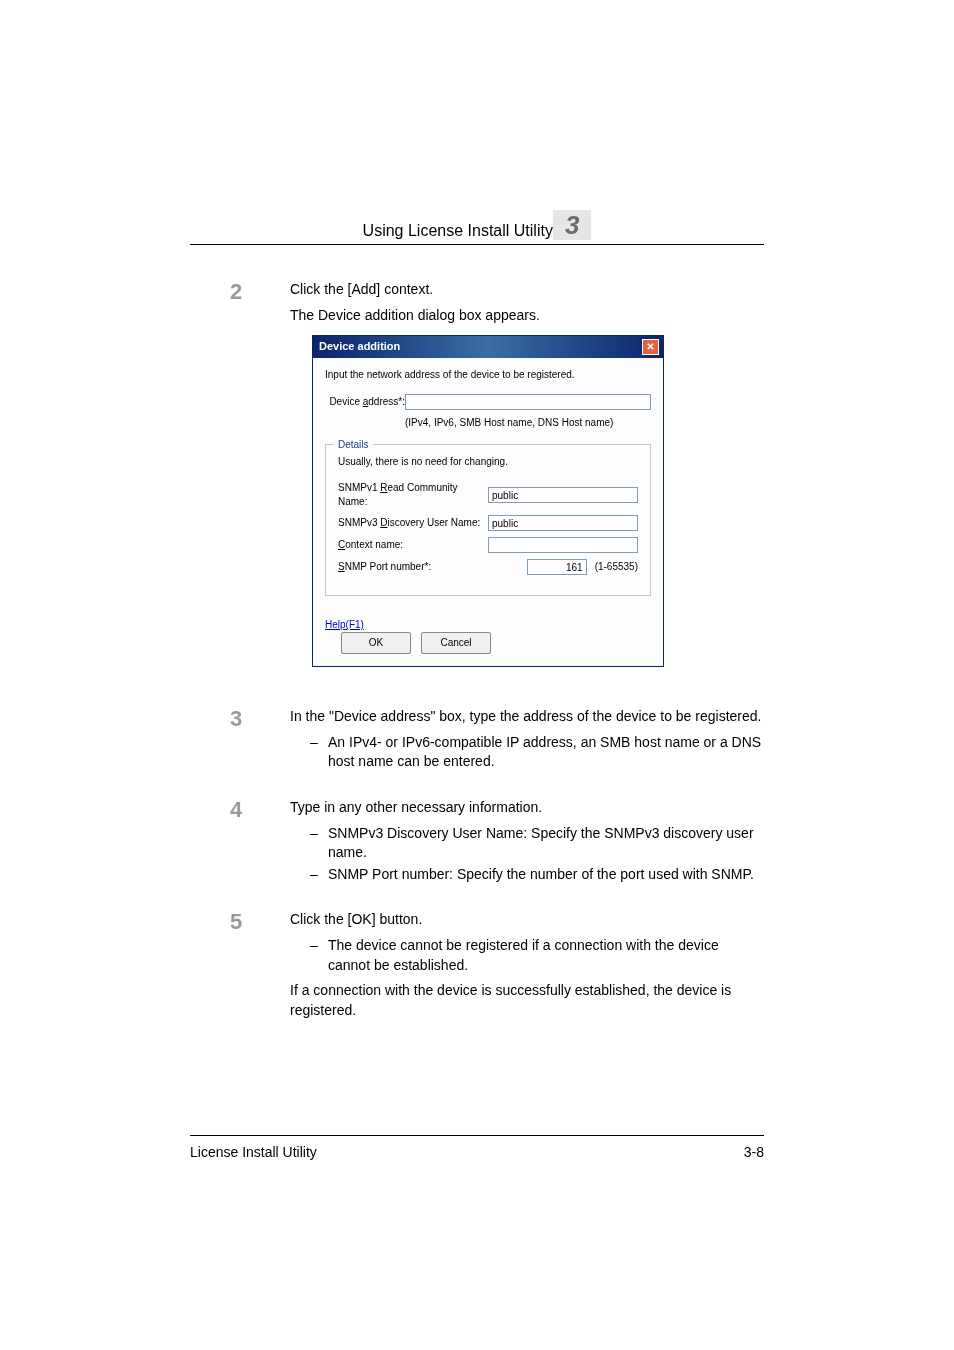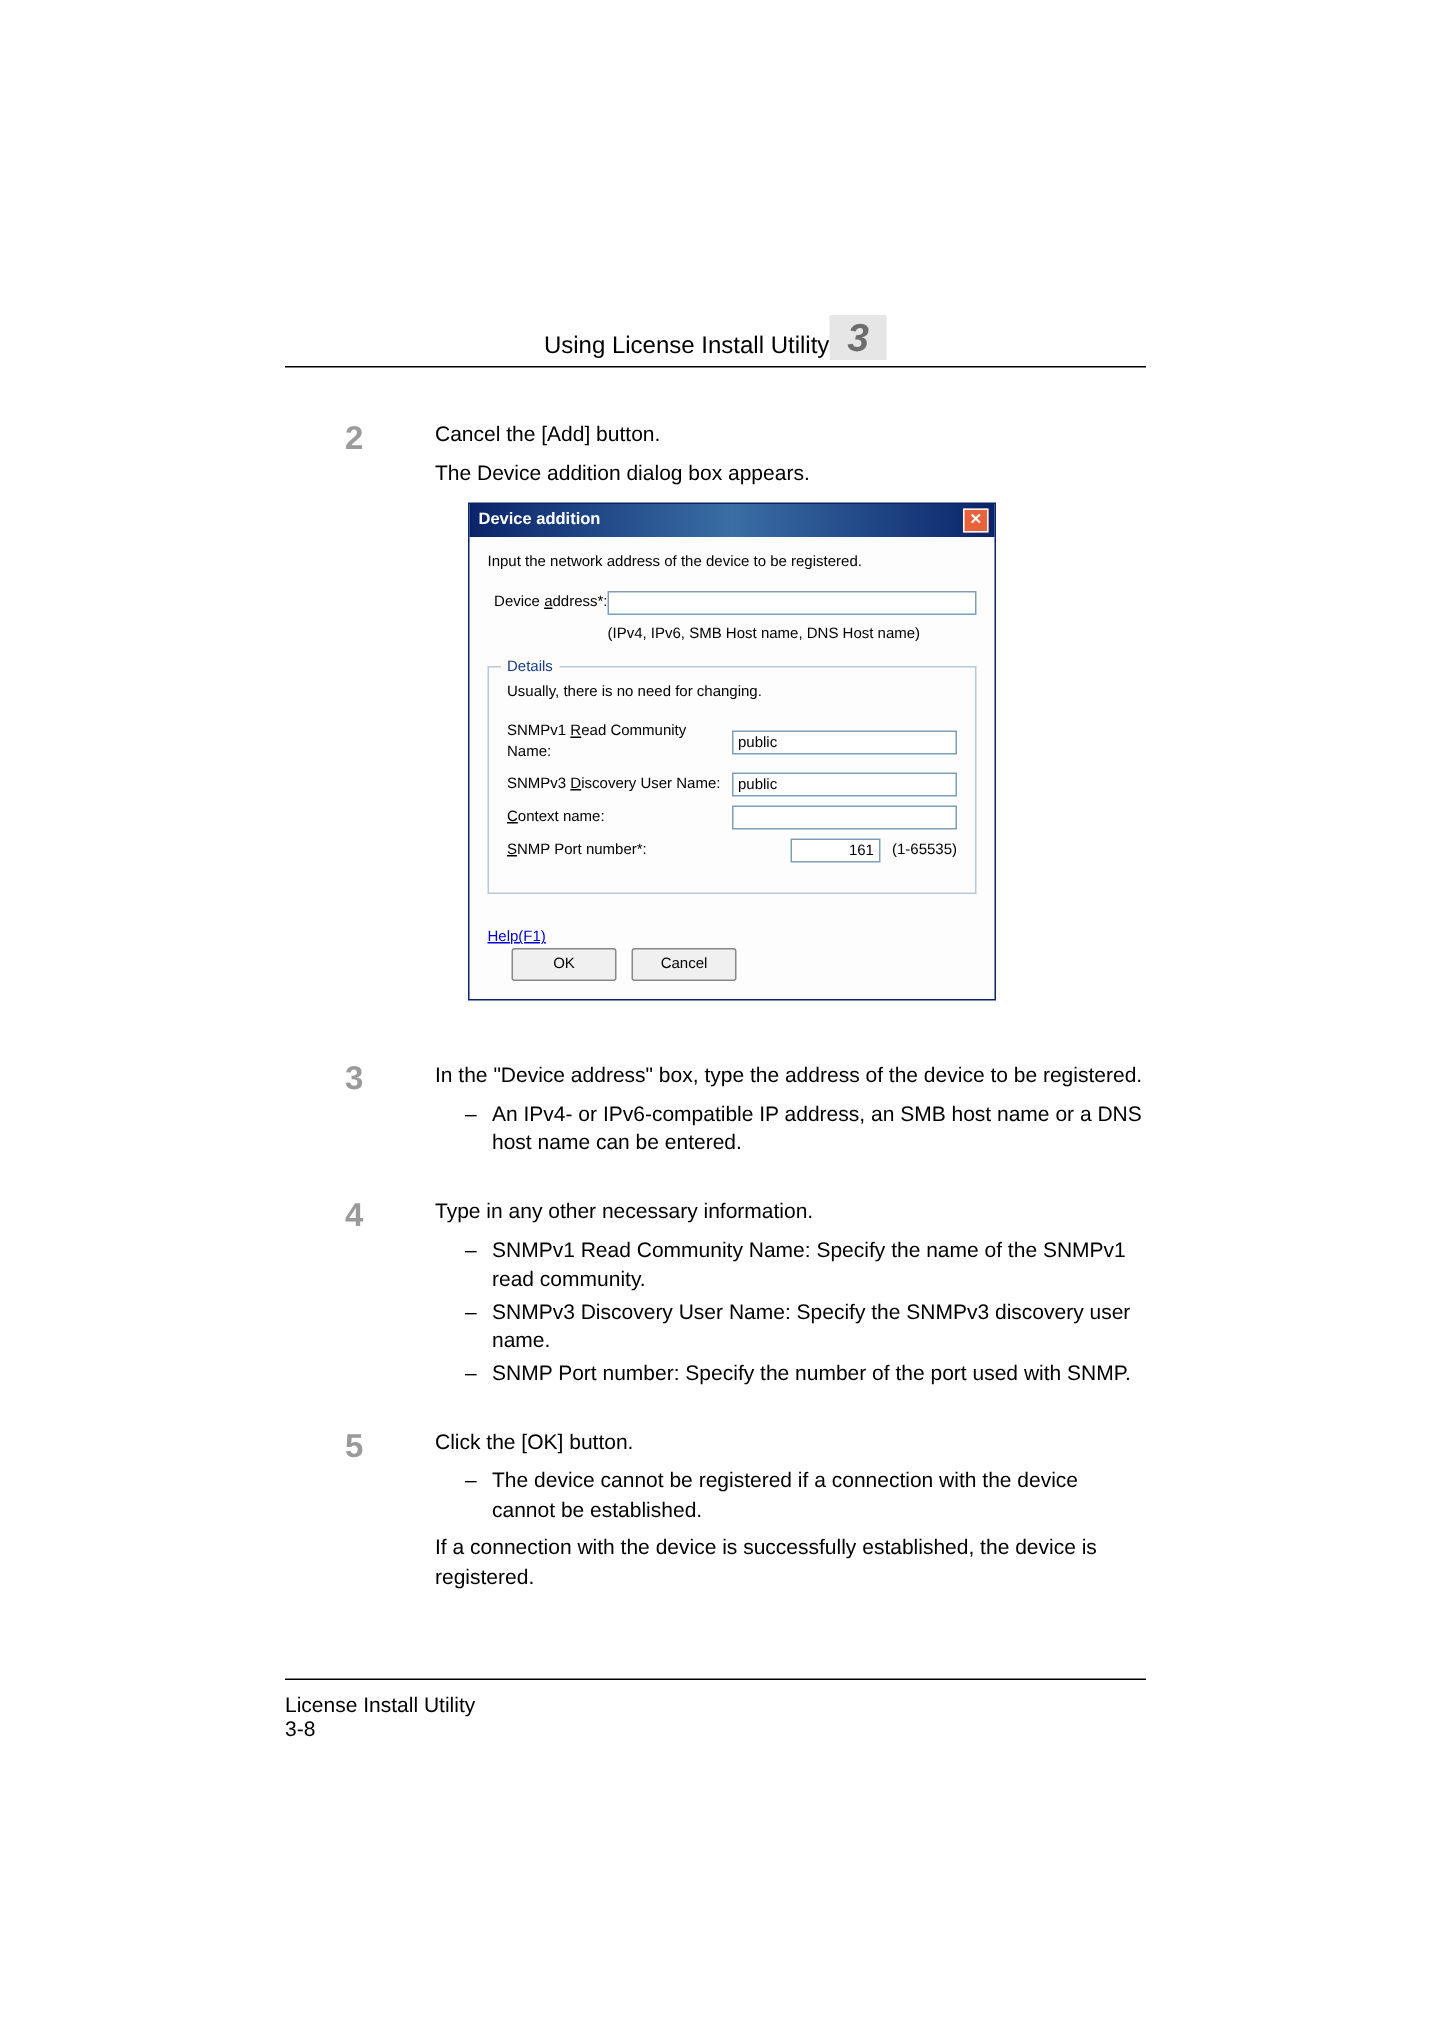--- a/index.html
+++ b/index.html
@@ -175,39 +175,38 @@
   .footer {
     position: absolute;
     bottom: 190px;
     left: 190px;
     right: 190px;
     border-top: 1px solid #000;
     padding-top: 8px;
     display: flex;
     justify-content: space-between;
     font-size: 14px;
-    flex-direction: column;
   }
   .underline-letter {
     text-decoration: underline;
   }
 </style>
 </head>
 <body>
 
 <div class="page">
   <div class="header-row">
     <span>Using License Install Utility</span>
     <span class="header-chapter">3</span>
   </div>
 
   <div class="step">
     <div class="step-num">2</div>
     <div class="step-body">
-      <p>Cancel the [Add] button.</p>
+      <p>Click the [Add] context.</p>
       <p>The Device addition dialog box appears.</p>
 
       <div class="dialog">
         <div class="dialog-titlebar">
           <span>Device addition</span>
           <span class="dialog-close">✕</span>
         </div>
         <div class="dialog-body">
           <div style="margin-bottom:12px;">Input the network address of the device to be registered.</div>
 
@@ -275,21 +274,20 @@
         <li>An IPv4- or IPv6-compatible IP address, an SMB host name or a DNS host name can be entered.</li>
       </ul>
     </div>
   </div>
 
   <div class="step">
     <div class="step-num">4</div>
     <div class="step-body">
       <p>Type in any other necessary information.</p>
       <ul class="bullets">
-        <li>SNMPv1 Read Community Name: Specify the name of the SNMPv1 read community.</li>
         <li>SNMPv3 Discovery User Name: Specify the SNMPv3 discovery user name.</li>
         <li>SNMP Port number: Specify the number of the port used with SNMP.</li>
       </ul>
     </div>
   </div>
 
   <div class="step">
     <div class="step-num">5</div>
     <div class="step-body">
       <p>Click the [OK] button.</p>

